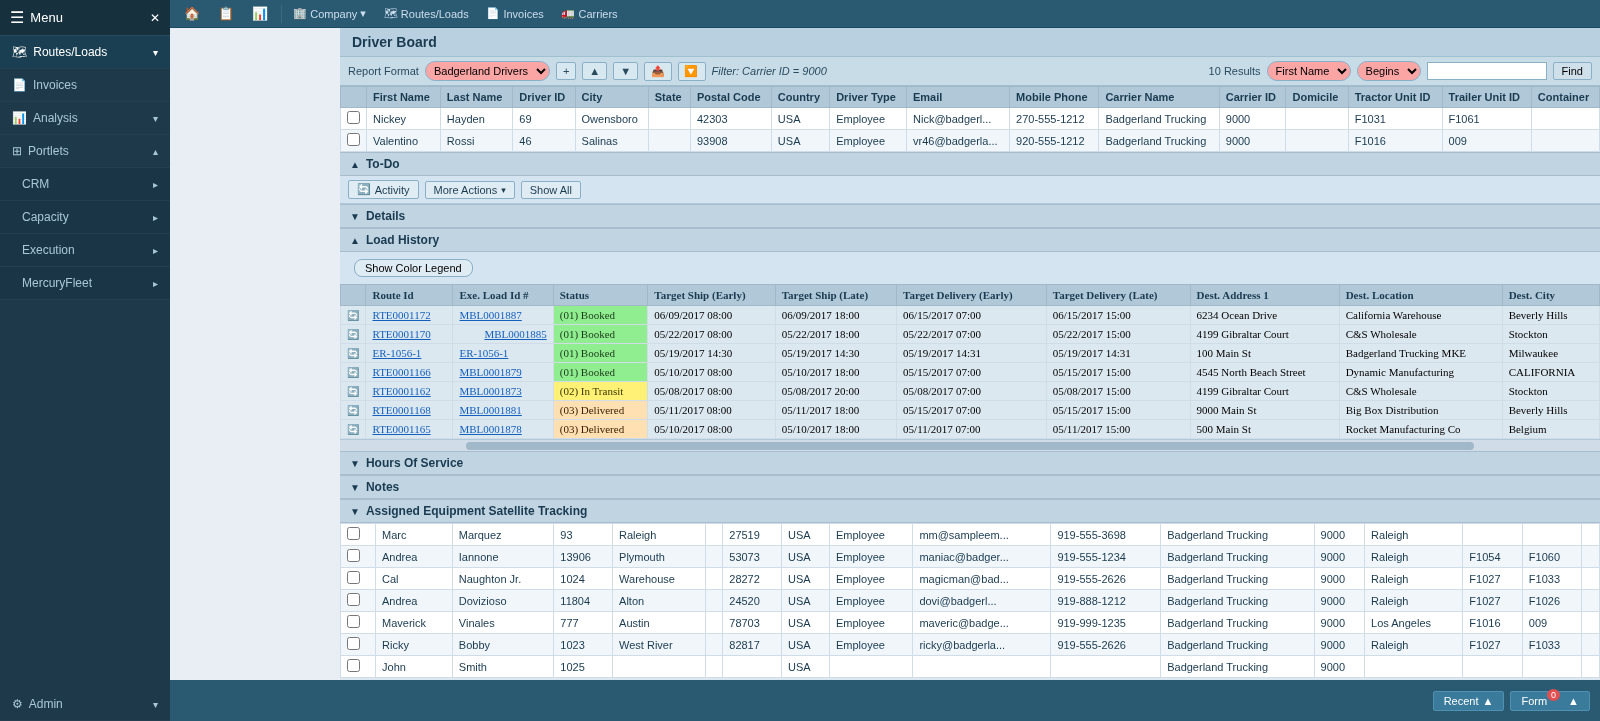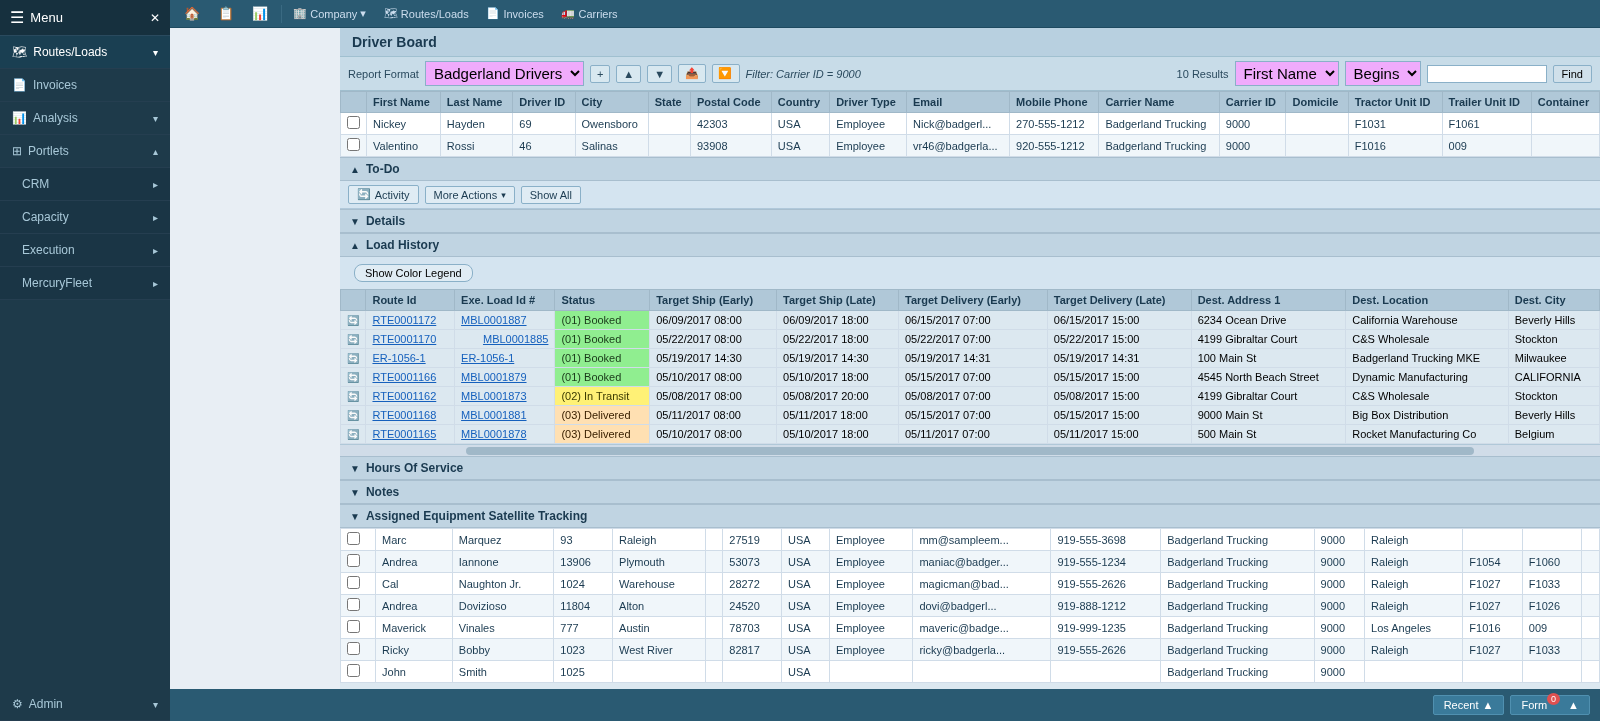--- a/index.html
+++ b/index.html
@@ -95,25 +95,25 @@
       background: #c8dce8;
       padding: 4px 8px;
       display: flex;
       align-items: center;
       gap: 6px;
       border-bottom: 1px solid #a0bece;
       flex-wrap: wrap;
     }
     .toolbar-label { font-size: 11px; color: #2a4a5e; }
     .toolbar select {
-      font-size: 15px;
+      font-size: 11px;
       padding: 2px 4px;
       border: 1px solid #8ab0c8;
-      background: #f0abfc;
-      border-radius: 0;
+      background: #fca5a5;
+      border-radius: 10px;
     }
     .toolbar-btn {
       background: #d8e8f0;
       border: 1px solid #8ab0c8;
       font-size: 11px;
       padding: 2px 6px;
       cursor: pointer;
       border-radius: 2px;
       color: #2a4a5e;
     }
@@ -212,20 +212,21 @@
       border-radius: 8px;
       margin: 5px 8px;
     }
 
     
     .load-table-wrapper { overflow-x: auto; max-height: 200px; overflow-y: auto; }
     .load-table {
       width: 100%;
       border-collapse: collapse;
       font-size: 11px;
+      font-family: Liberation Serif, serif;
     }
     .load-table thead tr { background: #b0c8d8; }
     .load-table thead th {
       padding: 4px 6px;
       text-align: left;
       border: 1px solid #a0b8c8;
       white-space: nowrap;
       font-weight: bold;
       color: #1a3a50;
       position: sticky;
@@ -242,21 +243,21 @@
     .status-in-transit { background: #fff176; color: #3a3a00; }
     .status-delivered { background: #ffe0b2; color: #3a2000; }
     .row-icon { font-size: 10px; color: #2a6a8a; }
 
     
     .bottom-bar {
       position: fixed;
       bottom: 0;
       right: 0;
       left: 170px;
-      height: 32px;
+      height: 41px;
       background: #2a5a72;
       display: flex;
       align-items: center;
       justify-content: flex-end;
       padding: 0 10px;
       gap: 6px;
       z-index: 20;
     }
     .bottom-btn {
       background: #3a7a9a;

